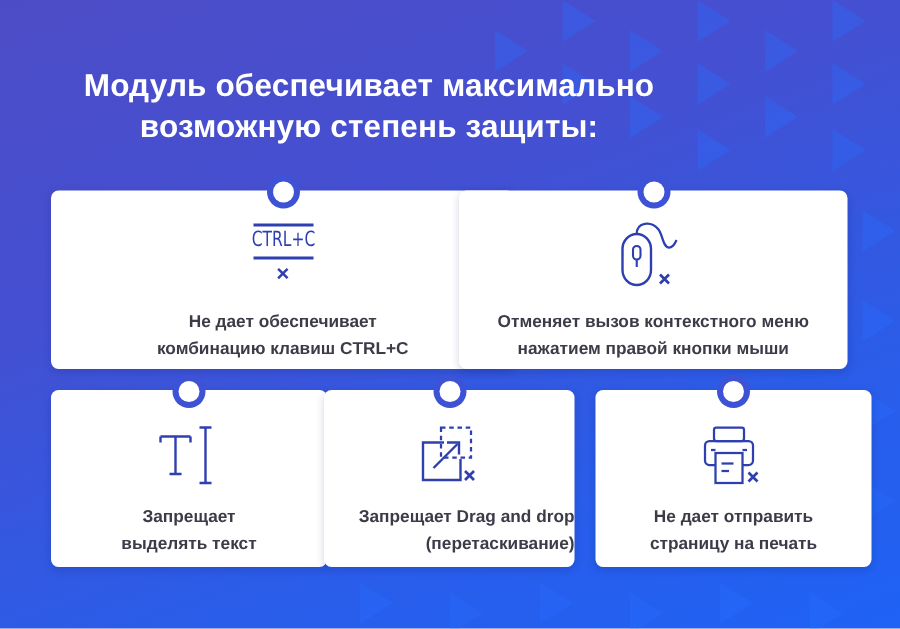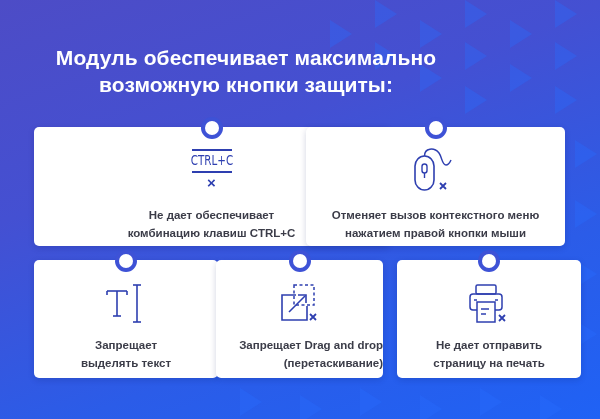--- a/index.html
+++ b/index.html
@@ -67,24 +67,24 @@
   <div class="tri" style="left:240px;top:388px;"></div>
   <div class="tri" style="left:300px;top:395px;"></div>
   <div class="tri" style="left:360px;top:388px;"></div>
   <div class="tri" style="left:420px;top:395px;"></div>
   <div class="tri" style="left:480px;top:388px;"></div>
   <div class="tri" style="left:540px;top:395px;"></div>
 </div>
 
 <div class="title">
   <div>Модуль обеспечивает максимально</div>
-  <div>возможную кнопки защиты:</div>
+  <div>возможную степень защиты:</div>
 </div>
 
-<div class="card" style="left:34px;top:127px;width:309px;height:119px;padding-left:46px;">
+<div class="card" style="left:34px;top:127px;width:309px;height:119px;">
   <div class="notch-ring"></div>
   <div class="notch-dot"></div>
   <div class="icon" style="top:22px;width:60px;height:50px;">
     <div style="position:absolute;left:10px;top:0;width:40px;height:1.5px;background:#2e3fb0;"></div>
     <div class="ctrl-text" style="position:absolute;left:0;top:2px;width:60px;text-align:center;color:#2e3fb0;font-size:14px;line-height:18px;transform:scaleX(0.82);">CTRL+C</div>
     <div style="position:absolute;left:10px;top:22px;width:40px;height:1.5px;background:#2e3fb0;"></div>
     <div style="position:absolute;left:0;top:26px;width:60px;text-align:center;color:#2e3fb0;font-size:15px;font-weight:bold;line-height:16px;">×</div>
   </div>
   <div class="label" style="top:79px;">
     <span>Не дает обеспечивает</span>

